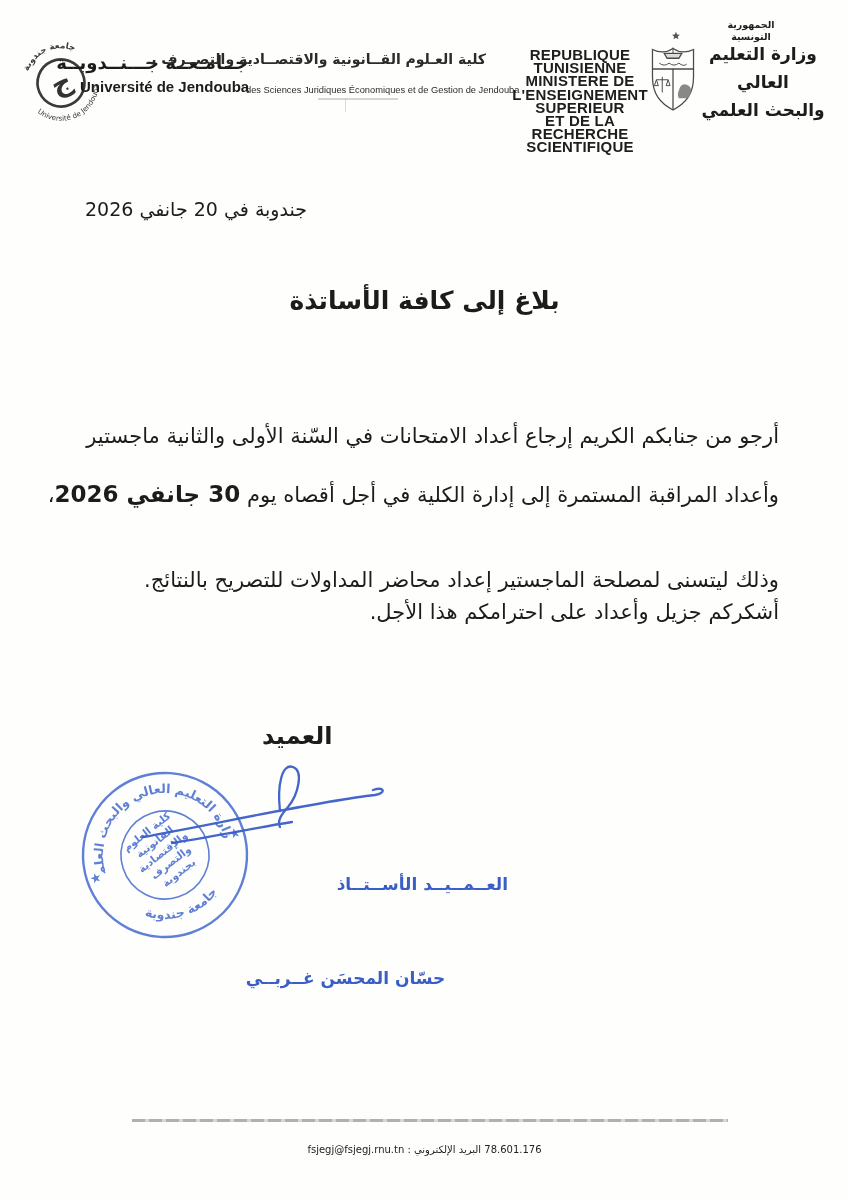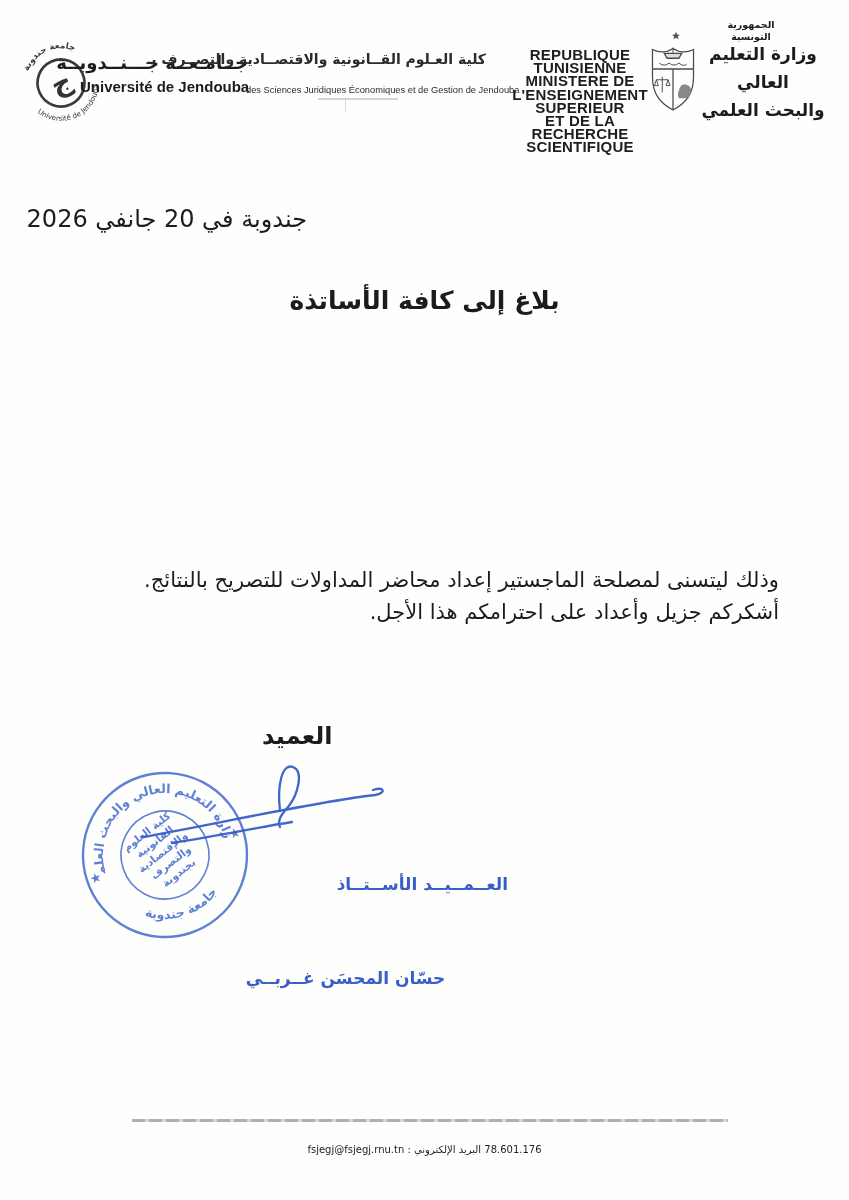--- a/index.html
+++ b/index.html
@@ -23,21 +23,21 @@
   .min-fr   { left:505px; top:48px;  width:150px; text-align:center; font-size:15px; font-weight:bold;
               line-height:13.2px; letter-spacing:.2px; color:#1e1e1e; }
   .emblem-svg { left:646px; top:26px; width:54px; height:86px; }
   .rep-ar   { left:718px; top:19px;  width:66px;  text-align:center; font-size:9.5px; font-weight:bold; line-height:11.5px; }
   .min-ar   { left:686px; top:42px;  width:154px; text-align:center; font-size:17px;  font-weight:bold;
               line-height:27px; transform:scaleY(1.04); }
   .scan-dust { left:318px; top:98px; width:80px; height:2px; background:#8a8a8a; opacity:.35; }
   .scan-tick { left:345px; top:99px; width:1px;  height:13px; background:#8a8a8a; opacity:.3; }
 
   
-  .date-line { top:205px; right:542px; font-size:24px; }
+  .date-line { top:198px; right:542px; font-size:19px; }
   .title     { left:0; right:0; top:286px; text-align:center; font-size:25px; font-weight:bold; letter-spacing:.3px; }
   .bline     { right:70px; font-size:21px; }
   .b1 { top:424px; } .b2 { top:481px; } .b3 { top:538px;margin-top:30px; } .b4 { top:600px; }
   .b2 b { font-size:23px; }
   .dean-title { left:262px; top:722px; font-size:24px; font-weight:bold; }
 
   
   .stamp-svg { left:62px; top:752px; width:206px; height:206px; color:var(--stamp-blue,#4a6fd0); opacity:.88; }
   .sign-svg  { left:130px; top:753px; width:270px; height:96px; color:var(--sign-blue,#3a5ec8); }
   .dean-l1 { left:358px; top:874px; width:150px; text-align:right; font-size:17px; font-weight:bold;
@@ -109,20 +109,22 @@
   </div>
   <div class="abs min-ar ar">
     <div>وزارة التعليم العالي</div>
     <div>والبحث العلمي</div>
   </div>
 
   <div class="abs date-line ar nowrap">جندوبة في 20 جانفي 2026</div>
 
   <div class="abs title ar">بلاغ إلى كافة الأساتذة</div>
 
+  <div class="abs bline b1 ar nowrap">أرجو من جنابكم الكريم إرجاع أعداد الامتحانات في السّنة الأولى والثانية ماجستير</div>
+  <div class="abs bline b2 ar nowrap"><span>وأعداد المراقبة المستمرة إلى إدارة الكلية في أجل أقصاه يوم </span><b>30 جانفي 2026</b><span>،</span></div>
   <div class="abs bline b3 ar nowrap">وذلك ليتسنى لمصلحة الماجستير إعداد محاضر المداولات للتصريح بالنتائج.</div>
   <div class="abs bline b4 ar nowrap">أشكركم جزيل وأعداد على احترامكم هذا الأجل.</div>
 
   <div class="abs dean-title ar">العميد</div>
 
   <svg class="abs stamp-svg" viewBox="-103 -103 206 206">
     <g transform="rotate(-18)" stroke="currentColor" fill="none">
       <circle r="82" stroke-width="2.4"></circle>
       <circle r="44" stroke-width="1.6"></circle>
       <path id="stampTop" d="M -62 0 A 62 62 0 0 1 62 0" stroke="none"></path>

